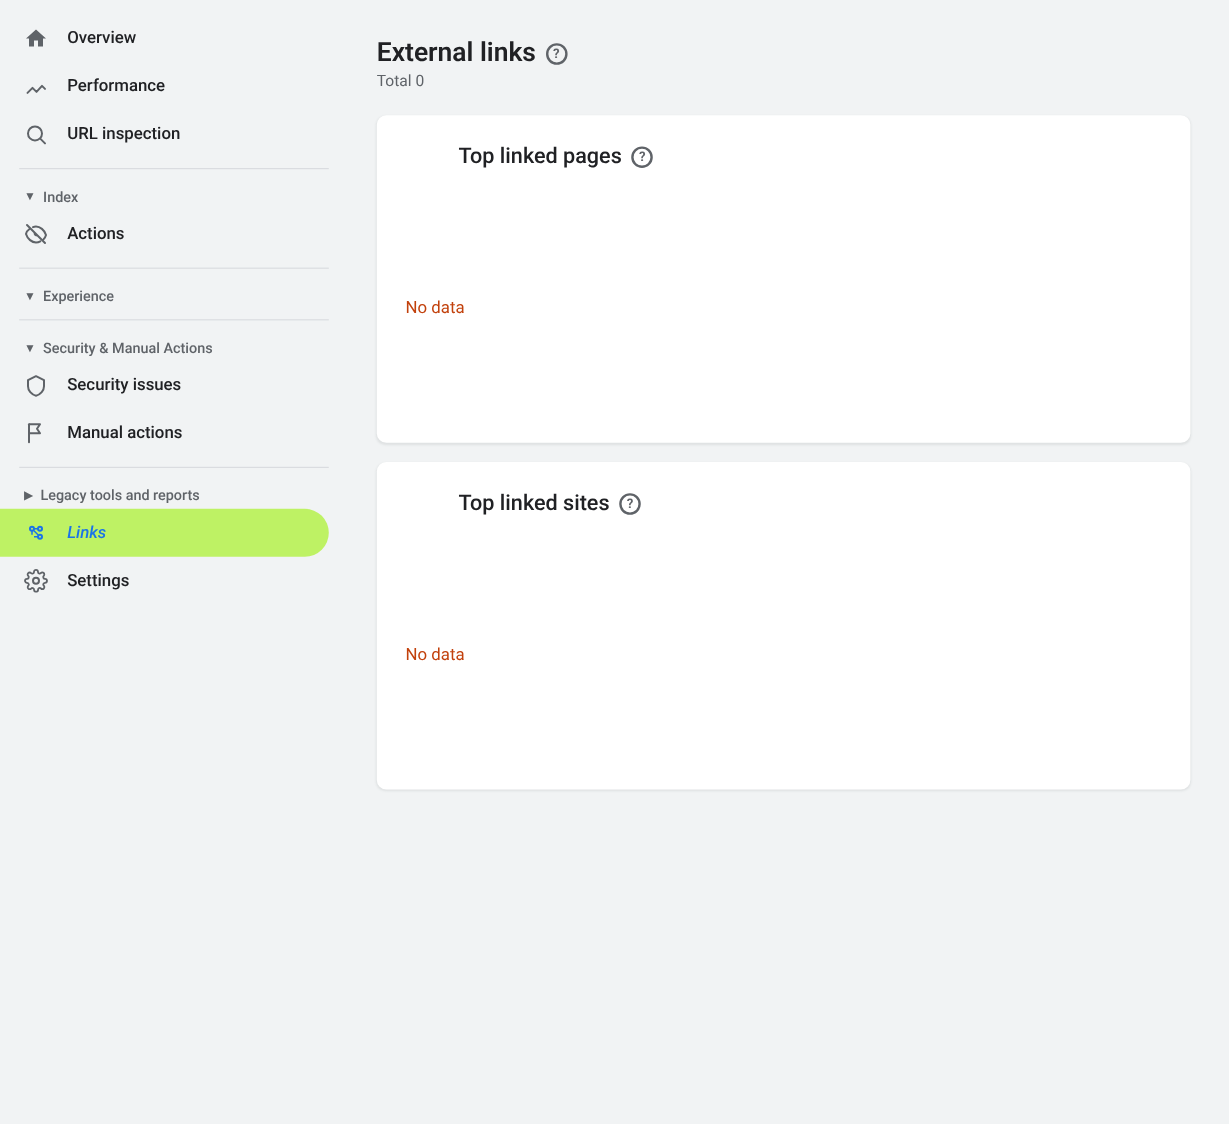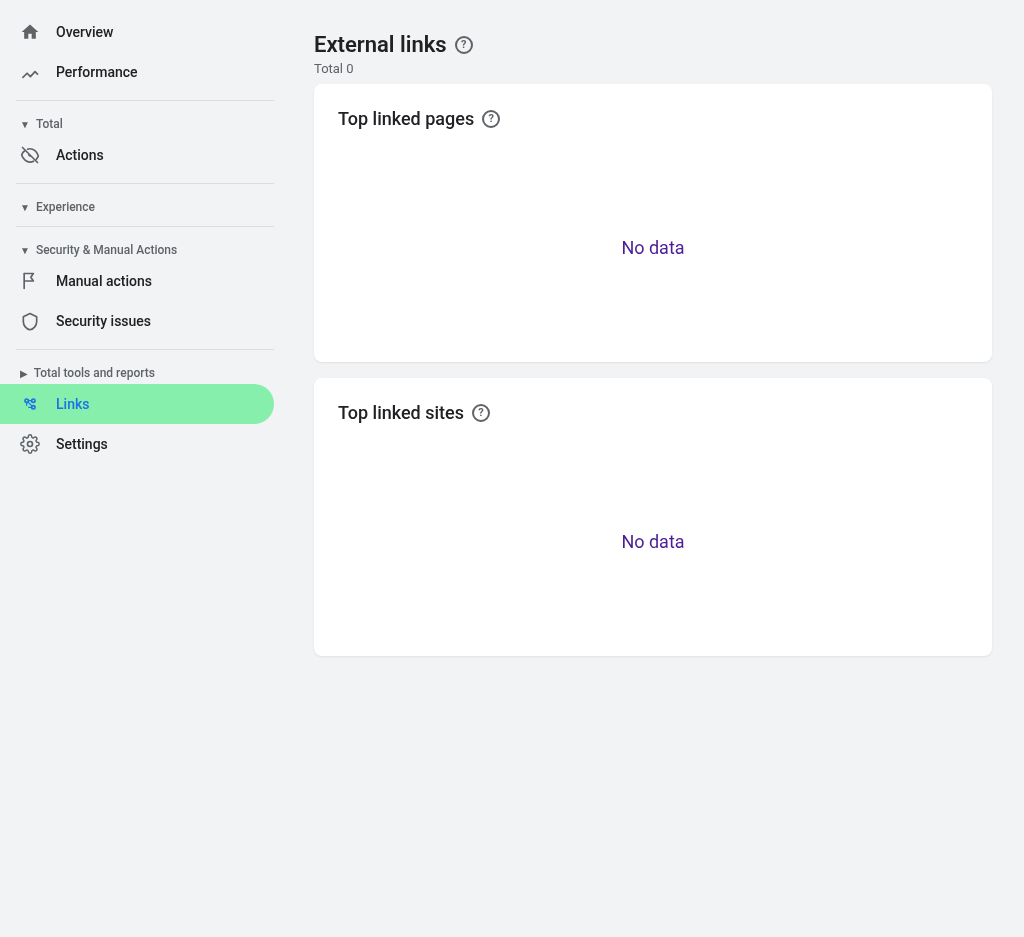--- a/index.html
+++ b/index.html
@@ -31,22 +31,23 @@
       border-radius: 0 24px 24px 0;
       margin-right: 16px;
       color: #202124;
       font-size: 14px;
       font-weight: 500;
       gap: 16px;
       position: relative;
     }
 
     .sidebar-item.active {
-      background: #86efac;
+      background: #bef264;
       color: #1a73e8;
+      font-style: italic;
     }
 
     .sidebar-item .icon {
       width: 20px;
       height: 20px;
       display: flex;
       align-items: center;
       justify-content: center;
       flex-shrink: 0;
       color: #5f6368;
@@ -95,21 +96,21 @@
 
     .page-title {
       font-size: 22px;
       font-weight: 600;
       color: #202124;
     }
 
     .page-subtitle {
       font-size: 13px;
       color: #5f6368;
-      margin-bottom: 8px;
+      margin-bottom: 20px;
     }
 
     .help-icon {
       width: 18px;
       height: 18px;
       border-radius: 50%;
       border: 2px solid #5f6368;
       display: inline-flex;
       align-items: center;
       justify-content: center;
@@ -129,26 +130,26 @@
     }
 
     .card-title {
       display: flex;
       align-items: center;
       gap: 8px;
       font-size: 18px;
       font-weight: 500;
       color: #202124;
       margin-bottom: 8px;
+      margin-left: 44px;
     }
 
     .no-data {
-      text-align: center;
-      color: #4c1d95;
-      font-size: 18px;
+      color: #c2410c;
+      font-size: 14px;
       padding: 100px 0 80px 0;
     }
 
     
     svg {
       display: block;
     }
   </style>
 </head>
 <body>
@@ -166,26 +167,35 @@
 
   <div class="sidebar-item">
     <span class="icon">
       <svg width="20" height="20" viewBox="0 0 24 24" fill="none">
         <path d="M3.5 18.5l5-5 4 4 5.5-6 3 3" stroke="#5f6368" stroke-width="2" fill="none" stroke-linecap="round" stroke-linejoin="round"></path>
       </svg>
     </span>
     <span>Performance</span>
   </div>
 
+  <div class="sidebar-item">
+    <span class="icon">
+      <svg width="20" height="20" viewBox="0 0 24 24" fill="none">
+        <circle cx="11" cy="11" r="7" stroke="#5f6368" stroke-width="2"></circle>
+        <path d="M16.5 16.5L21 21" stroke="#5f6368" stroke-width="2" stroke-linecap="round"></path>
+      </svg>
+    </span>
+    <span>URL inspection</span>
+  </div>
 
   <hr class="sidebar-divider">
 
   <div class="sidebar-section-label">
     <span class="chevron">▼</span>
-    <span>Total</span>
+    <span>Index</span>
   </div>
 
 
 
   <div class="sidebar-item">
     <span class="icon">
       <svg width="20" height="20" viewBox="0 0 24 24" fill="none">
         <path d="M3 3l18 18M10.5 10.5A3 3 0 0013.5 13.5M6.3 6.3C4.1 7.9 2.4 10 2 12c1.5 5 6 8.5 10 8.5 1.5 0 3-.4 4.3-1.1M9 5.1C9.9 4.7 11 4.5 12 4.5c4 0 8.5 3.5 10 8.5-.4 1.5-1.2 2.9-2.3 4.1" stroke="#5f6368" stroke-width="2" stroke-linecap="round"></path>
       </svg>
     </span>
@@ -204,41 +214,41 @@
   <hr class="sidebar-divider">
 
   <div class="sidebar-section-label">
     <span class="chevron">▼</span>
     <span>Security &amp; Manual Actions</span>
   </div>
 
   <div class="sidebar-item">
     <span class="icon">
       <svg width="20" height="20" viewBox="0 0 24 24" fill="none">
+        <path d="M12 3L4 7v6c0 4.4 3.4 8.5 8 9.5 4.6-1 8-5.1 8-9.5V7l-8-4z" stroke="#5f6368" stroke-width="2" stroke-linejoin="round"></path>
+      </svg>
+    </span>
+    <span>Security issues</span>
+  </div>
+
+  <div class="sidebar-item">
+    <span class="icon">
+      <svg width="20" height="20" viewBox="0 0 24 24" fill="none">
         <path d="M5 3v18" stroke="#5f6368" stroke-width="2" stroke-linecap="round"></path>
         <path d="M5 3h11l-3 4.5L16 12H5" stroke="#5f6368" stroke-width="2" stroke-linejoin="round"></path>
       </svg>
     </span>
     <span>Manual actions</span>
   </div>
 
-  <div class="sidebar-item">
-    <span class="icon">
-      <svg width="20" height="20" viewBox="0 0 24 24" fill="none">
-        <path d="M12 3L4 7v6c0 4.4 3.4 8.5 8 9.5 4.6-1 8-5.1 8-9.5V7l-8-4z" stroke="#5f6368" stroke-width="2" stroke-linejoin="round"></path>
-      </svg>
-    </span>
-    <span>Security issues</span>
-  </div>
-
   <hr class="sidebar-divider">
 
   <div class="sidebar-section-label">
     <span class="chevron">▶</span>
-    <span>Total tools and reports</span>
+    <span>Legacy tools and reports</span>
   </div>
 
   <div class="sidebar-item active">
     <span class="icon">
       <svg width="20" height="20" viewBox="0 0 24 24" fill="none">
         <circle cx="8" cy="8" r="2" stroke="#1a73e8" stroke-width="2"></circle>
         <circle cx="16" cy="16" r="2" stroke="#1a73e8" stroke-width="2"></circle>
         <circle cx="16" cy="8" r="2" stroke="#1a73e8" stroke-width="2"></circle>
         <path d="M8 10v4M10 8h4M10 16h4M8 14v-2" stroke="#1a73e8" stroke-width="1.5"></path>
         <path d="M10 10l4 4" stroke="#1a73e8" stroke-width="1.5"></path>

